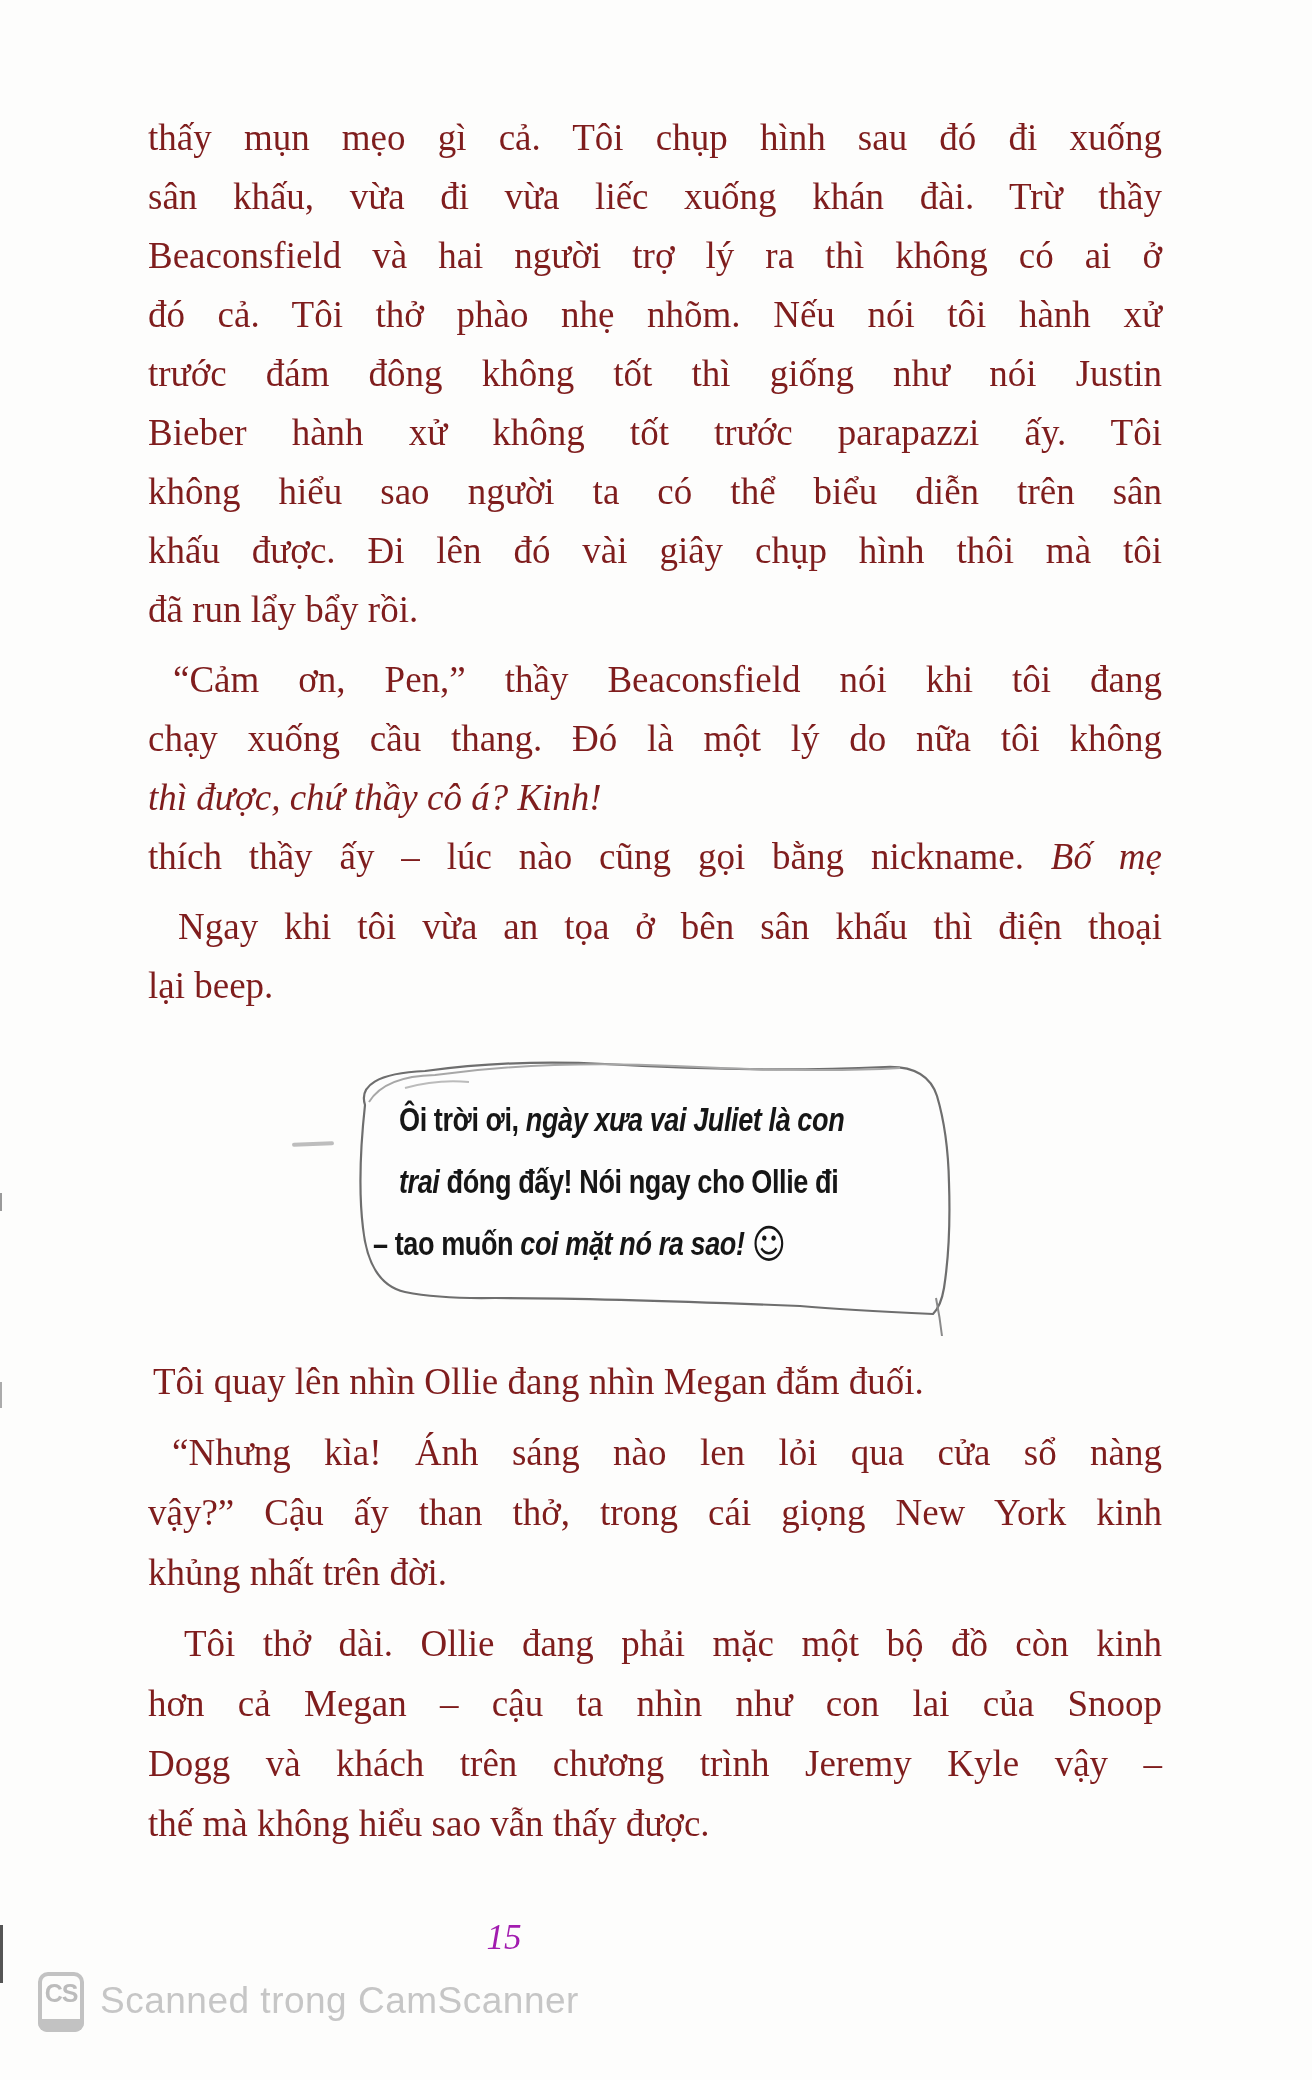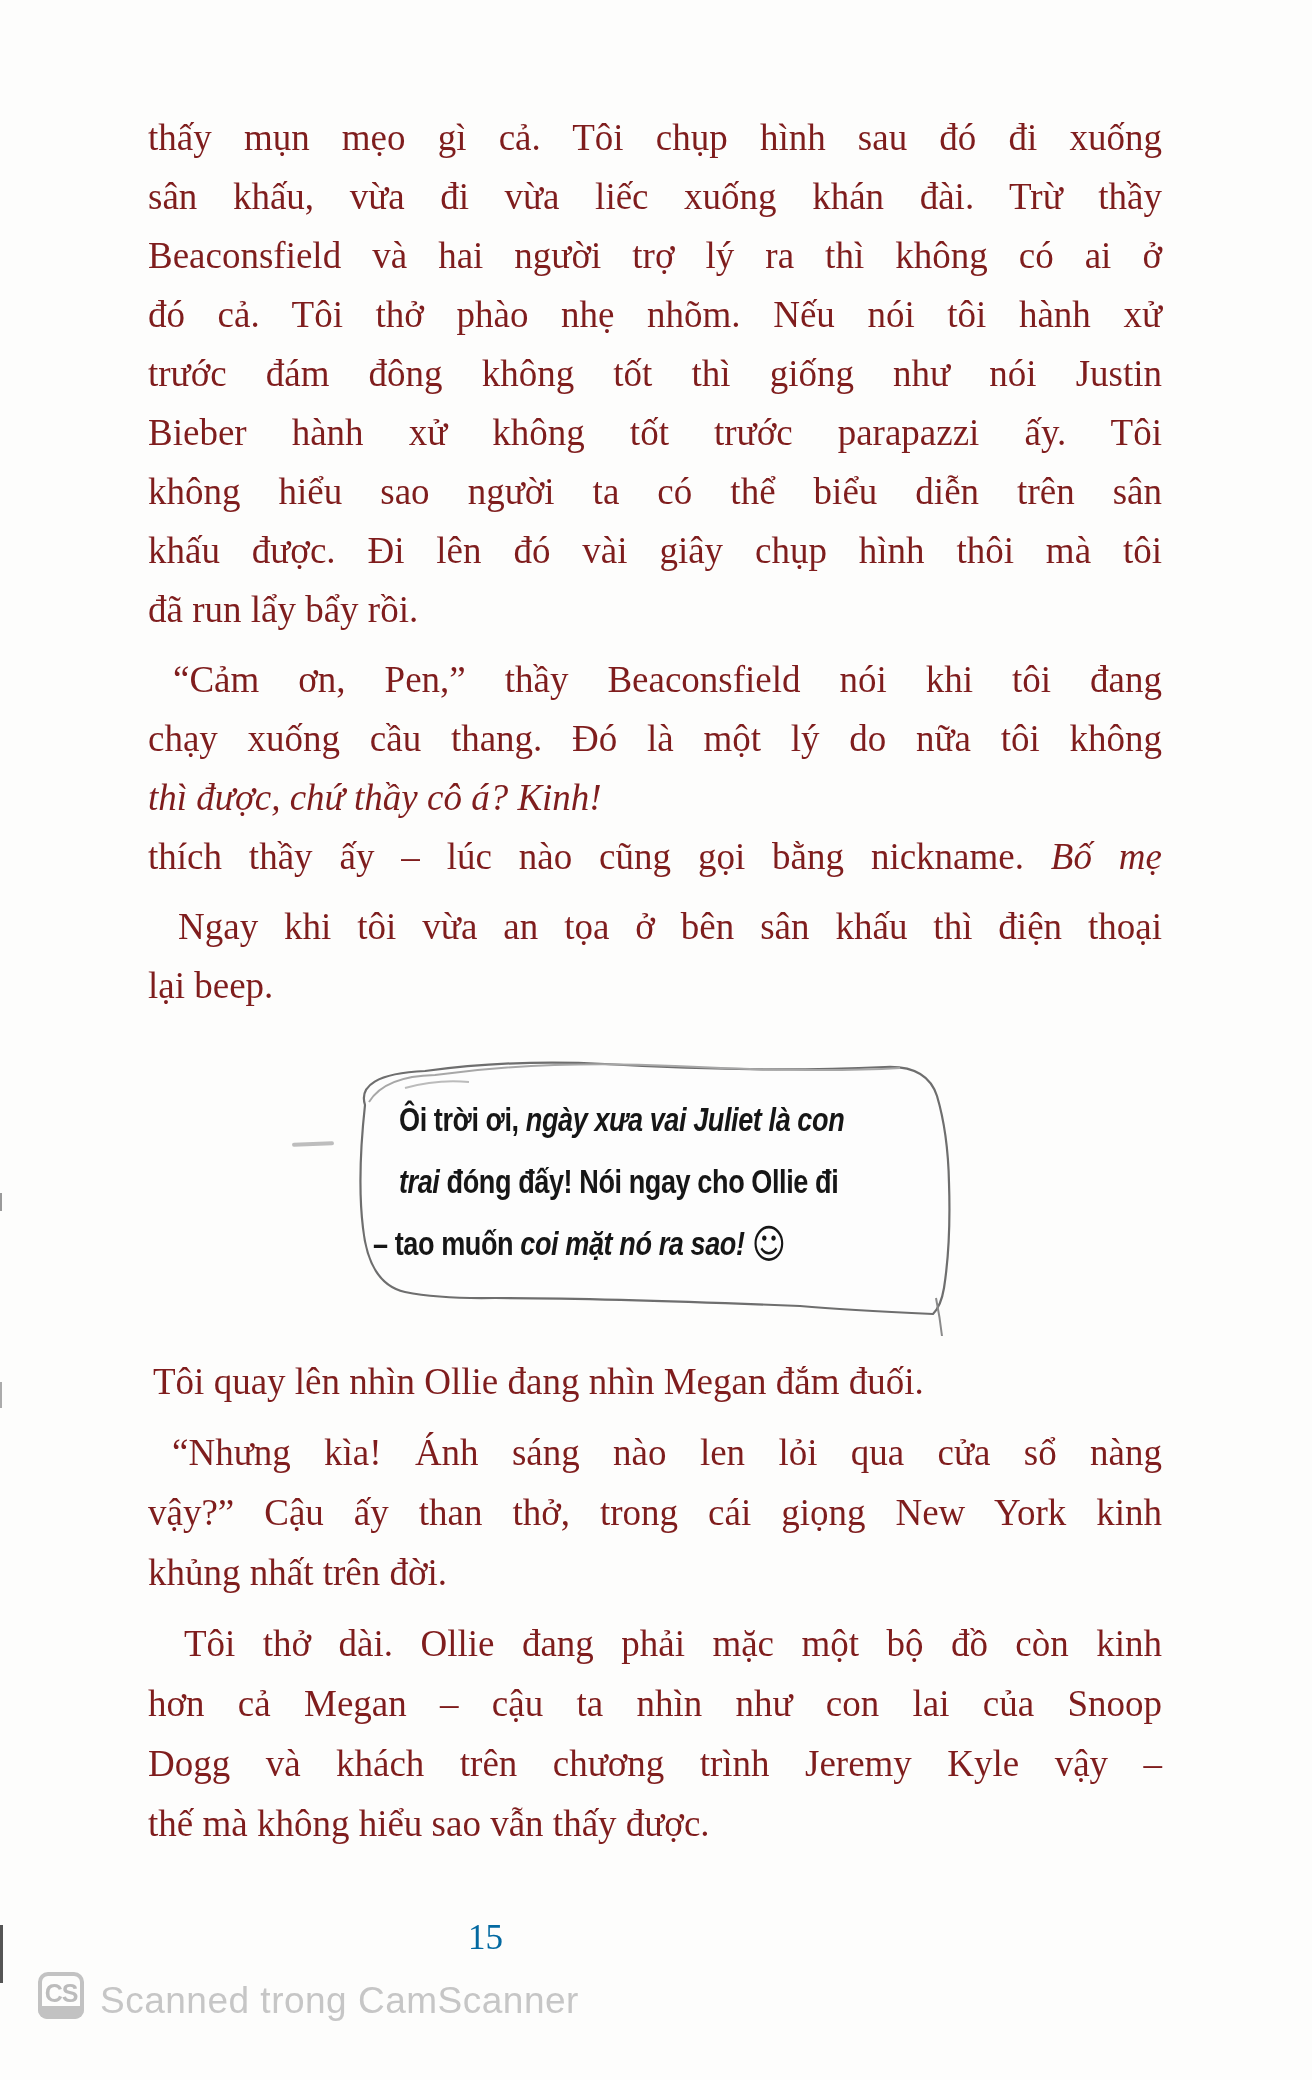--- a/index.html
+++ b/index.html
@@ -39,27 +39,27 @@
   #bubble-line-2{left:54px;top:110px;}
   #bubble-line-3{left:28px;top:172px;}
   .smiley{
     font-family:"DejaVu Sans",sans-serif;font-weight:400;font-style:normal;
     font-size:40px;letter-spacing:0;vertical-align:-3px;
   }
 
   
   #folio{
     position:absolute;left:468px;top:1918px;width:72px;
-    font-size:35px;color:#0369a1;
+    text-align:center;font-size:35px;color:#a21caf;font-style:italic;
   }
 
   
   #watermark{position:absolute;left:38px;top:1970px;height:64px;}
   .cs-badge{
-    position:absolute;left:0;top:2px;width:46px;height:47px;
+    position:absolute;left:0;top:2px;width:46px;height:60px;
     border:4px solid #c2c2c2;border-radius:10px;box-sizing:border-box;
   }
   .cs-badge .cs-letters{
     position:absolute;left:0;right:0;top:3px;text-align:center;
     font-family:"Liberation Sans",sans-serif;font-weight:700;
     font-size:25px;color:#bcbcbc;letter-spacing:-1px;
   }
   .cs-badge .cs-bar{
     position:absolute;left:-4px;bottom:-4px;width:46px;height:13px;
     background:#c2c2c2;border-radius:0 0 9px 9px;

